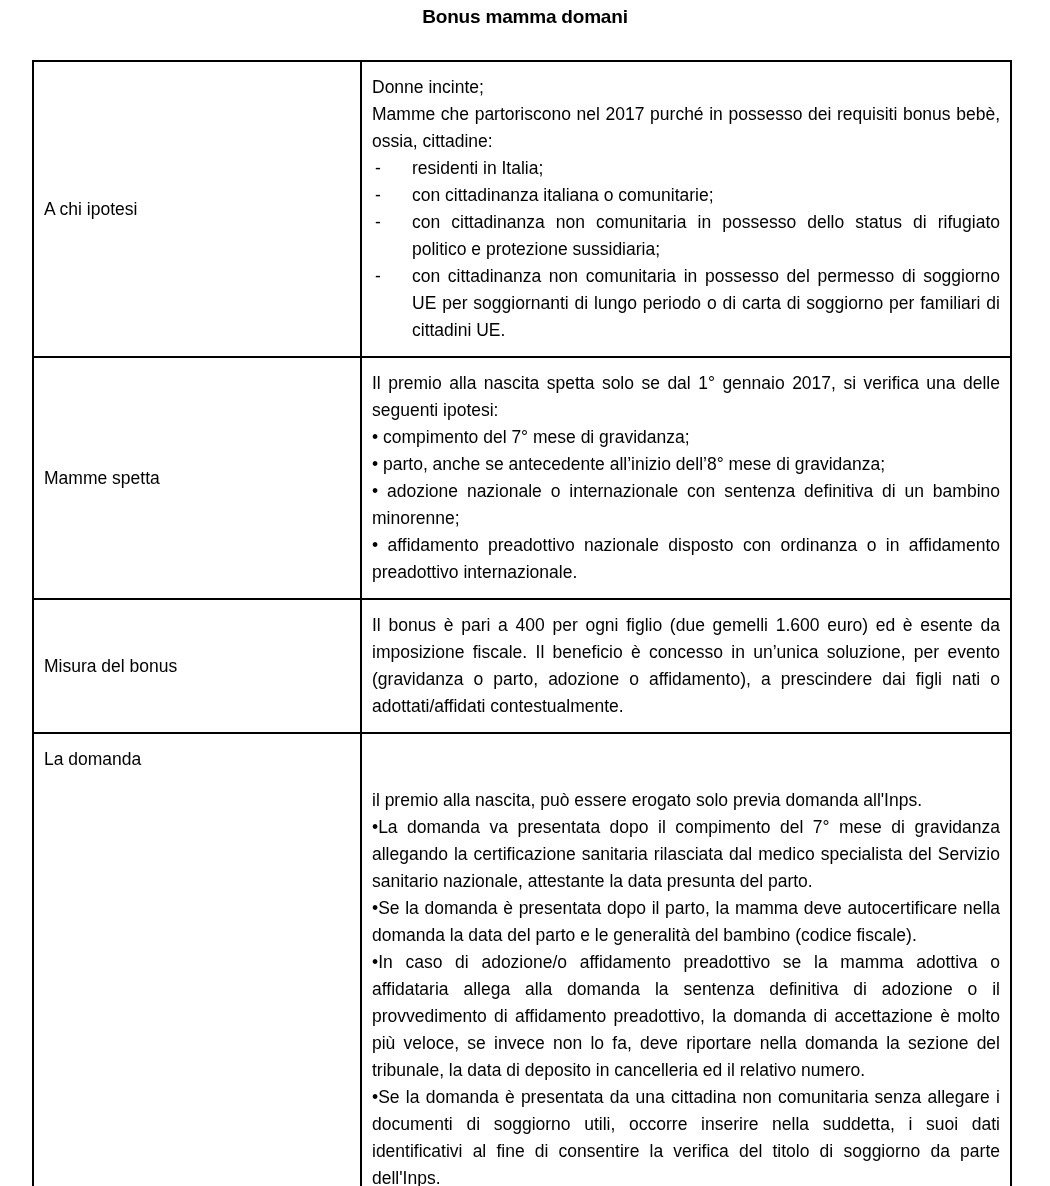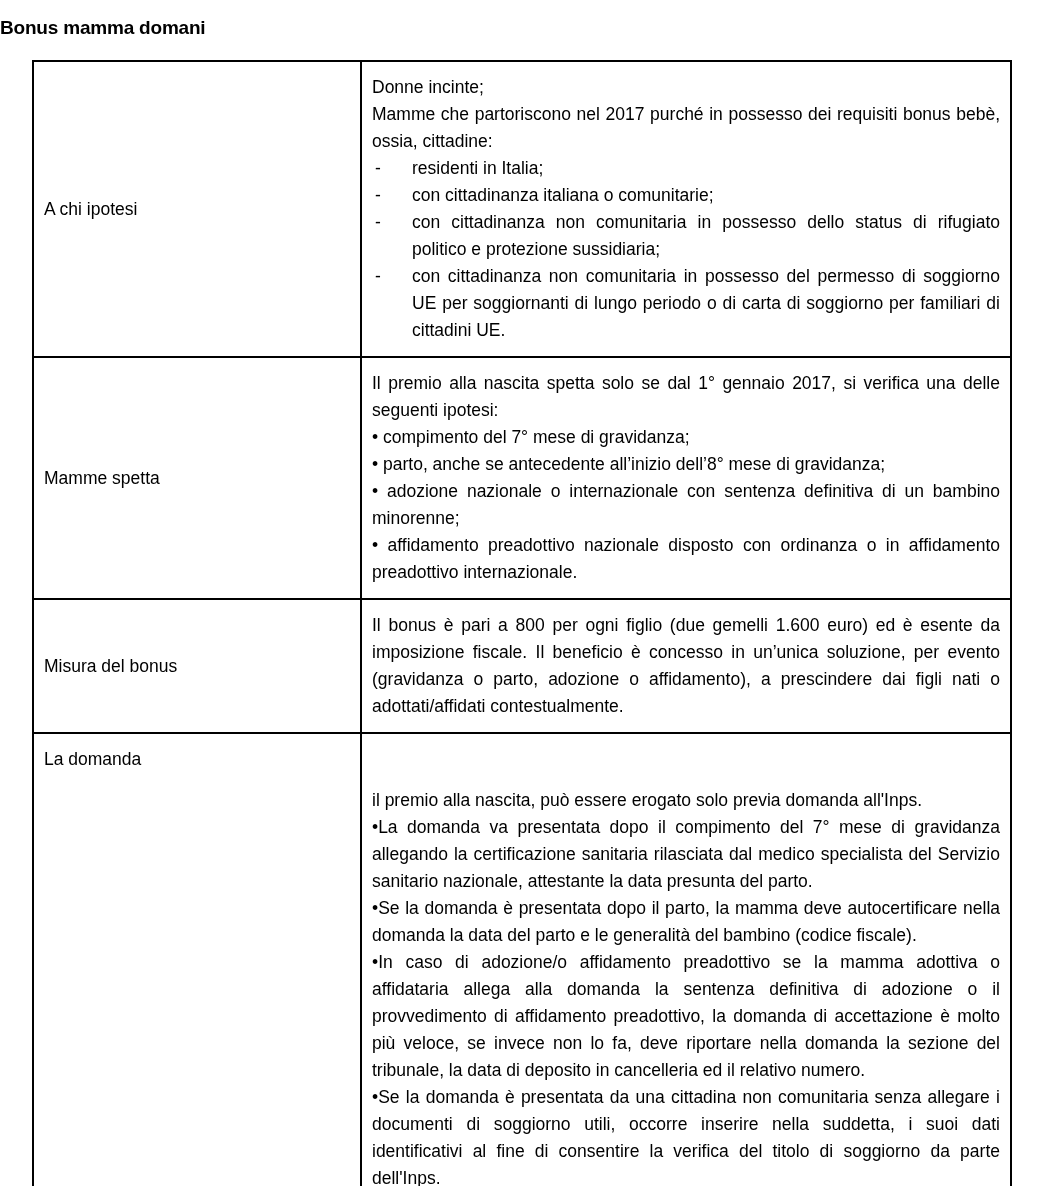--- a/index.html
+++ b/index.html
@@ -2,22 +2,22 @@
 <html><head>
 <meta charset="utf-8">
 <style>
   html, body { margin: 0; padding: 0; background: #ffffff; }
   body {
     width: 1050px; height: 1186px; position: relative; overflow: hidden;
     font-family: "Liberation Sans", "DejaVu Sans", sans-serif;
     color: #000;
   }
   .title {
-    position: absolute; left: 0; top: 17px; width: 1050px;
-    font-weight: bold; font-size: 19px; letter-spacing: -0.2px;
+    position: absolute; left: 0; top: 6px; width: 1050px;
+    text-align: center; font-weight: bold; font-size: 19px; letter-spacing: -0.2px;
   }
   table.doc {
     position: absolute; left: 32px; top: 60px; width: 980px;
     border-collapse: collapse; table-layout: fixed;
   }
   table.doc td {
     border: 2px solid #000; padding: 12px 10px; vertical-align: middle;
     font-size: 17.5px; line-height: 27px;
   }
   td.label { width: 306px; padding-left: 11px; }
@@ -64,21 +64,21 @@
       <span class="line">Il premio alla nascita spetta solo se dal 1° gennaio 2017, si verifica una delle seguenti ipotesi:</span>
       <span class="line">• compimento del 7° mese di gravidanza;</span>
       <span class="line">• parto, anche se antecedente all’inizio dell’8° mese di gravidanza;</span>
       <span class="line">• adozione nazionale o internazionale con sentenza definitiva di un bambino minorenne;</span>
       <span class="line">• affidamento preadottivo nazionale disposto con ordinanza o in affidamento preadottivo internazionale.</span>
     </td>
   </tr>
   <tr style="height:106px;">
     <td class="label">Misura del bonus</td>
     <td class="content">
-      <span class="line">Il bonus è pari a 800 per ogni figlio (due gemelli 1.600 euro) ed è esente da imposizione fiscale. Il beneficio è concesso in un’unica soluzione, per evento (gravidanza o parto, adozione o affidamento), a prescindere dai figli nati o adottati/affidati contestualmente.</span>
+      <span class="line">Il bonus è pari a 400 per ogni figlio (due gemelli 1.600 euro) ed è esente da imposizione fiscale. Il beneficio è concesso in un’unica soluzione, per evento (gravidanza o parto, adozione o affidamento), a prescindere dai figli nati o adottati/affidati contestualmente.</span>
     </td>
   </tr>
   <tr style="height:513px;">
     <td class="label top">La domanda</td>
     <td class="content">
       <span class="line">il premio alla nascita, può essere erogato solo previa domanda all'Inps.</span>
       <span class="line">•La domanda va presentata dopo il compimento del 7° mese di gravidanza allegando la certificazione sanitaria rilasciata dal medico specialista del Servizio sanitario nazionale, attestante la data presunta del parto.</span>
       <span class="line">•Se la domanda è presentata dopo il parto, la mamma deve autocertificare nella domanda la data del parto e le generalità del bambino (codice fiscale).</span>
       <span class="line">•In caso di adozione/o affidamento preadottivo se la mamma adottiva o affidataria allega alla domanda la sentenza definitiva di adozione o il provvedimento di affidamento preadottivo, la domanda di accettazione è molto più veloce, se invece non lo fa, deve riportare nella domanda la sezione del tribunale, la data di deposito in cancelleria ed il relativo numero.</span>
       <span class="line">•Se la domanda è presentata da una cittadina non comunitaria senza allegare i documenti di soggiorno utili, occorre inserire nella suddetta, i suoi dati identificativi al fine di consentire la verifica del titolo di soggiorno da parte dell'Inps.</span>

